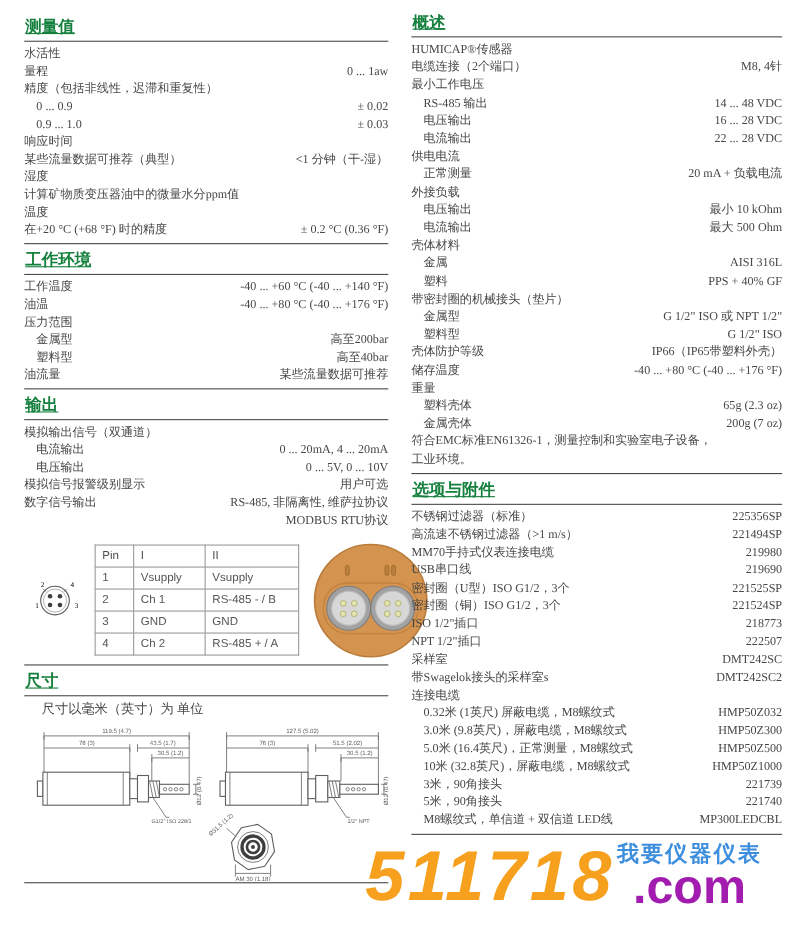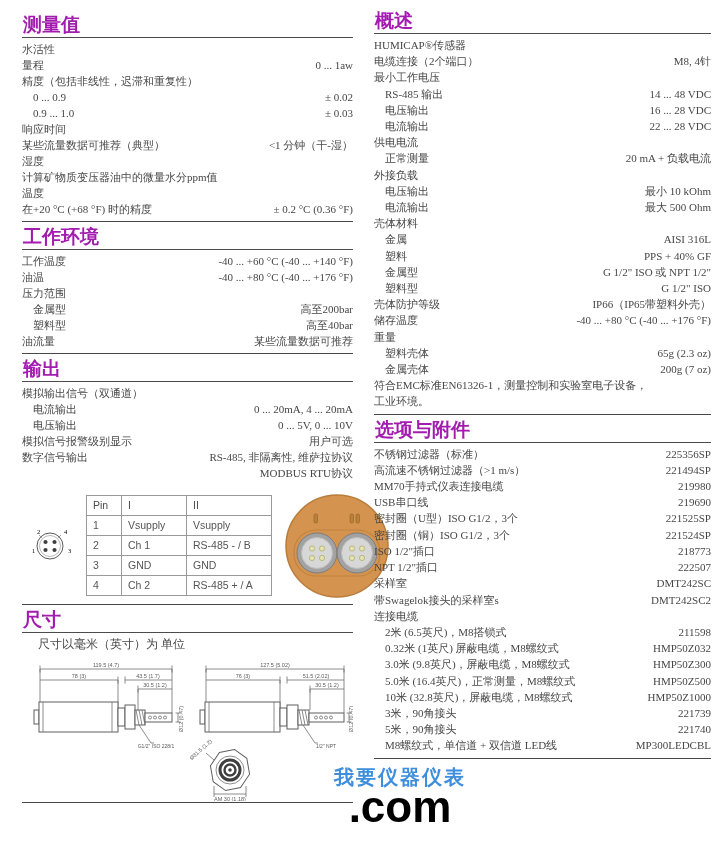--- a/index.html
+++ b/index.html
@@ -7,22 +7,22 @@
     width:725px;height:841px;background:#ffffff;position:relative;overflow:hidden;
     font-family:"Liberation Serif","DejaVu Serif",serif;color:#474747;
   }
   .col{position:absolute;top:0;}
   .col-left{left:22px;width:331px;}
   .col-right{left:374px;width:337px;}
   .col-left{padding-top:10px;}
   .col-right{padding-top:6px;}
 
   .sec-title{
-    font-size:19px;font-weight:bold;color:#a21caf;line-height:18px;
-    margin:6px 0 0 0;padding:0 0 3px 1px;border-bottom:1.4px solid #4c4c4c;
+    font-size:15px;font-weight:bold;color:#15803d;line-height:18px;
+    margin:6px 0 0 0;padding:0 0 3px 1px;border-bottom:1.4px solid #4c4c4c;text-decoration:underline;
   }
   .rows{padding:3px 0 3px 0;}
   .sec-end{border-top:1.8px solid #474747;height:0;margin:1px 0 2px 0;}
 
   .row{display:flex;justify-content:space-between;align-items:baseline;
        font-size:11px;line-height:16px;}
   .col-right .row{line-height:16.2px;}
   .row .lab{text-align:left;white-space:nowrap;}
   .row .val{text-align:right;white-space:nowrap;padding-left:6px;}
   .row.indent .lab{padding-left:11px;}
@@ -52,21 +52,21 @@
     position:absolute;left:332px;top:766px;width:390px;
     display:flex;align-items:flex-end;
     font-family:"Liberation Sans","DejaVu Sans",sans-serif;
   }
   .wm-number{
     font-size:64px;font-weight:bold;font-style:italic;color:#f7a01d;
     line-height:0.92;letter-spacing:3px;
   }
   .wm-right{display:flex;flex-direction:column;align-items:center;margin-left:2px;}
   .wm-slogan{color:#3d8edd;font-size:20px;font-weight:bold;letter-spacing:2px;line-height:1.1;}
-  .wm-domain{color:#000000;font-size:44px;font-weight:bold;line-height:0.85;}
+  .wm-domain{color:#a21caf;font-size:44px;font-weight:bold;line-height:0.85;}
 </style>
 </head>
 <body>
 
 <div class="col col-left">
 
   <div class="sec-title">测量值</div>
   <div class="rows">
 
       <div class="row">
@@ -423,20 +423,24 @@
       <div class="row indent">
         <span class="lab">金属</span>
         <span class="val">AISI 316L</span>
       </div>
 
       <div class="row indent">
         <span class="lab">塑料</span>
         <span class="val">PPS + 40% GF</span>
       </div>
 
+      <div class="row">
+        <span class="lab">带密封圈的机械接头（垫片）</span>
+        <span class="val"></span>
+      </div>
 
       <div class="row indent">
         <span class="lab">金属型</span>
         <span class="val">G 1/2" ISO 或 NPT 1/2"</span>
       </div>
 
       <div class="row indent">
         <span class="lab">塑料型</span>
         <span class="val">G 1/2" ISO</span>
       </div>
@@ -529,24 +533,20 @@
       <div class="row">
         <span class="lab">带Swagelok接头的采样室s</span>
         <span class="val">DMT242SC2</span>
       </div>
 
       <div class="row">
         <span class="lab">连接电缆</span>
         <span class="val"></span>
       </div>
 
-      <div class="row indent">
-        <span class="lab">2米 (6.5英尺)，M8搭锁式</span>
-        <span class="val">211598</span>
-      </div>
 
       <div class="row indent">
         <span class="lab">0.32米 (1英尺) 屏蔽电缆，M8螺纹式</span>
         <span class="val">HMP50Z032</span>
       </div>
 
       <div class="row indent">
         <span class="lab">3.0米 (9.8英尺)，屏蔽电缆，M8螺纹式</span>
         <span class="val">HMP50Z300</span>
       </div>
@@ -573,17 +573,18 @@
 
       <div class="row indent">
         <span class="lab">M8螺纹式，单信道 + 双信道 LED线</span>
         <span class="val">MP300LEDCBL</span>
       </div>
     </div>
   <div class="sec-end"></div>
 </div>
 
 <div class="watermark">
+  <span class="wm-number">511718</span>
   <span class="wm-right">
     <span class="wm-slogan">我要仪器仪表</span>
     <span class="wm-domain">.com</span>
   </span>
 </div>
 
 </body></html>

